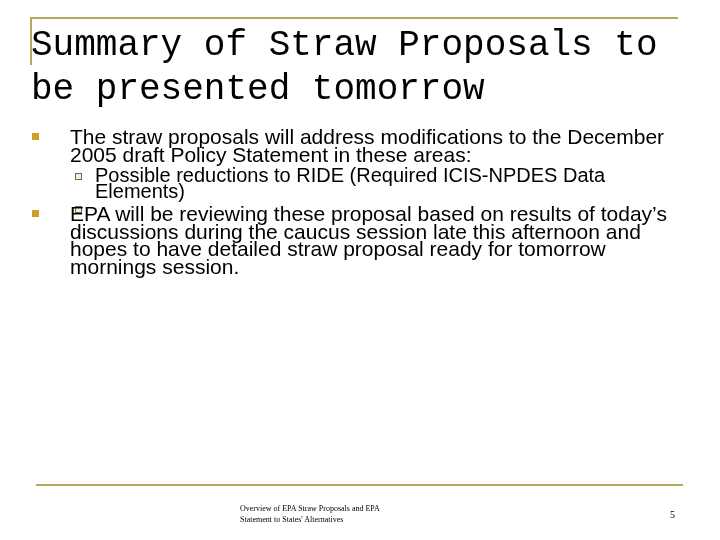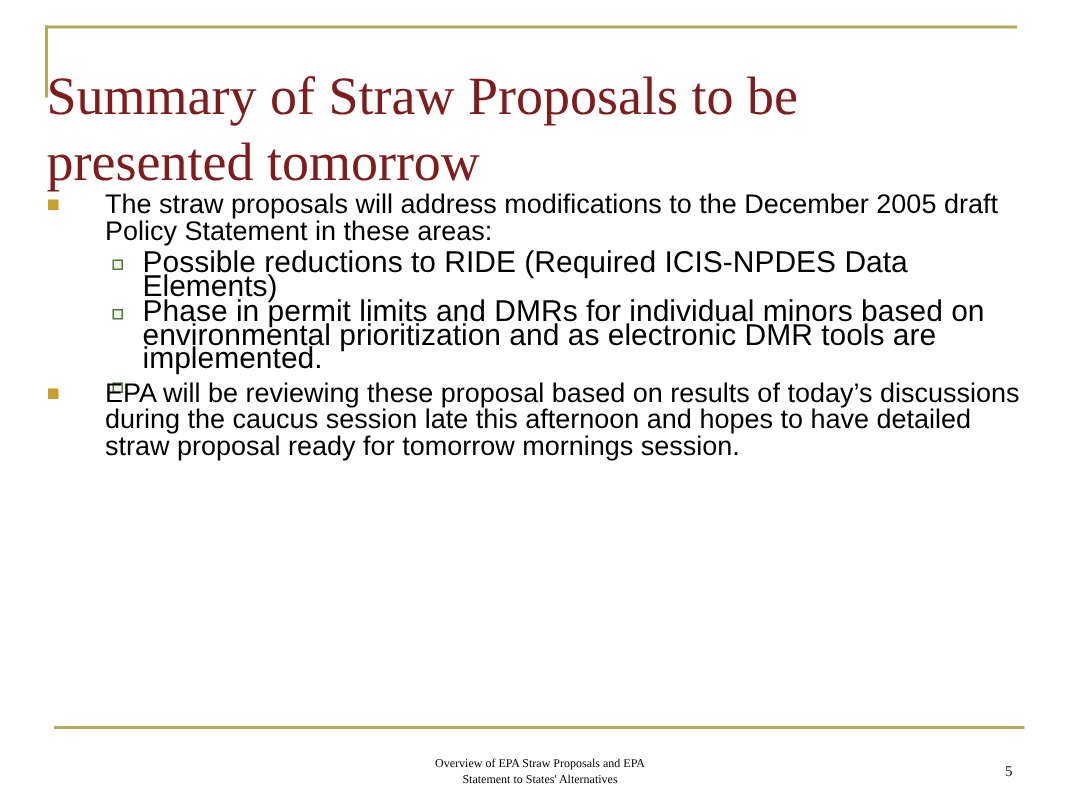--- a/index.html
+++ b/index.html
@@ -26,41 +26,41 @@
       position: absolute;
       left: 30px;
       top: 17px;
       width: 2px;
       height: 48px;
       background: #b5a95a;
     }
     .title {
       position: absolute;
       left: 31px;
-      top: 42px;
+      top: 24px;
       width: 640px;
-      font-family: Liberation Serif, serif;
+      font-family: Liberation Mono, monospace;
       font-size: 36px;
       line-height: 44px;
-      color: #7f1d1d;
+      color: #000000;
       margin: 0;
       font-weight: normal;
     }
     .body {
       position: absolute;
       left: 28px;
       top: 128px;
       width: 660px;
       font-family: "Liberation Sans", "DejaVu Sans", sans-serif;
       color: #000000;
     }
     .l1 {
       position: relative;
       padding-left: 42px;
-      font-size: 18px;
+      font-size: 21px;
       line-height: 17.5px;
       margin: 0 0 5px 0;
     }
     .l1 .bullet {
       position: absolute;
       left: 4px;
       top: 5px;
       width: 7px;
       height: 7px;
       background: #c9a02c;
@@ -90,21 +90,21 @@
       top: 484px;
       width: 647px;
       height: 2px;
       background: #b5a95a;
     }
     .footer {
       position: absolute;
       left: 240px;
       top: 503px;
       width: 240px;
-      text-align: center;
+      text-align: left;
       font-family: "Liberation Serif", "DejaVu Serif", serif;
       font-size: 8px;
       line-height: 11px;
       color: #000000;
     }
     .page-number {
       position: absolute;
       left: 670px;
       top: 509px;
       font-family: "Liberation Serif", "DejaVu Serif", serif;
@@ -127,21 +127,20 @@
       <span>The straw proposals will address modifications to the December 2005 draft Policy Statement in these areas:</span>
     </div>
 
     <div class="l2-wrap">
       <div class="l2">
         <span class="sub-bullet"></span>
         <span>Possible reductions to RIDE (Required ICIS-NPDES Data Elements)</span>
       </div>
       <div class="l2">
         <span class="sub-bullet"></span>
-        <span>Phase in permit limits and DMRs for individual minors based on environmental prioritization and as electronic DMR tools are implemented.</span>
       </div>
       <div class="l2">
         <span class="sub-bullet"></span>
       </div>
     </div>
 
     <div class="l1" style="margin-top:6px">
       <span class="bullet"></span>
       <span>EPA will be reviewing these proposal based on results of today’s discussions during the caucus session late this afternoon and hopes to have detailed straw proposal ready for tomorrow mornings session.</span>
     </div>

